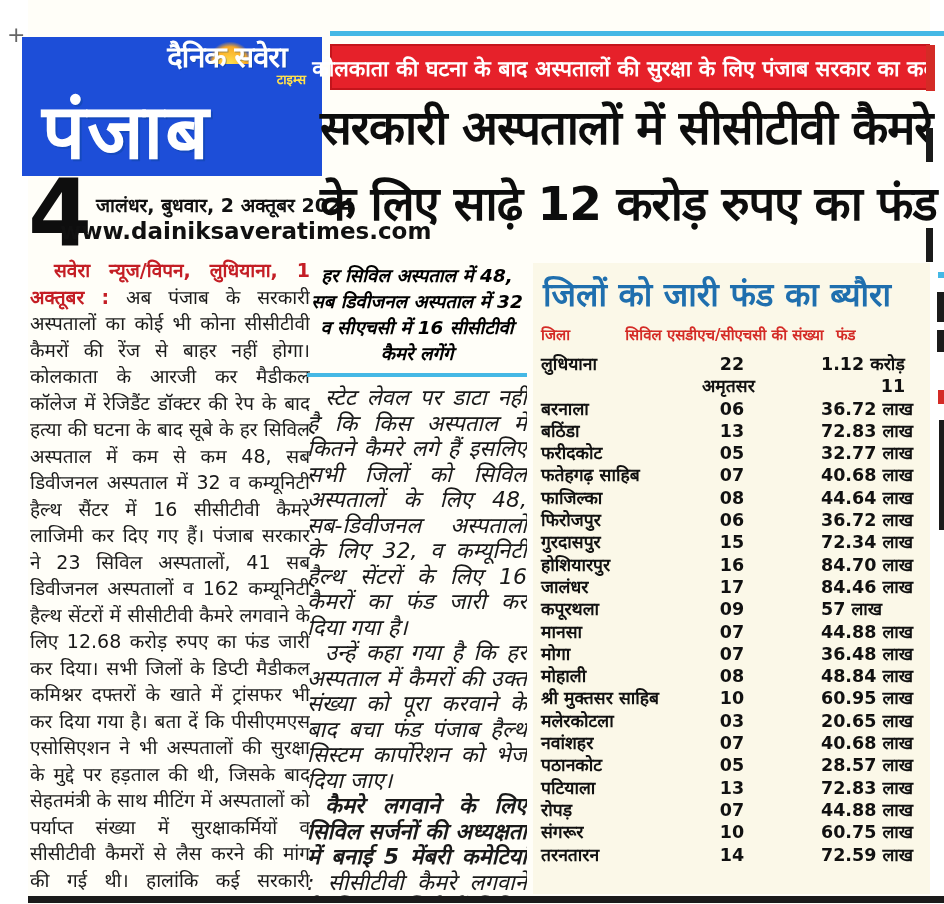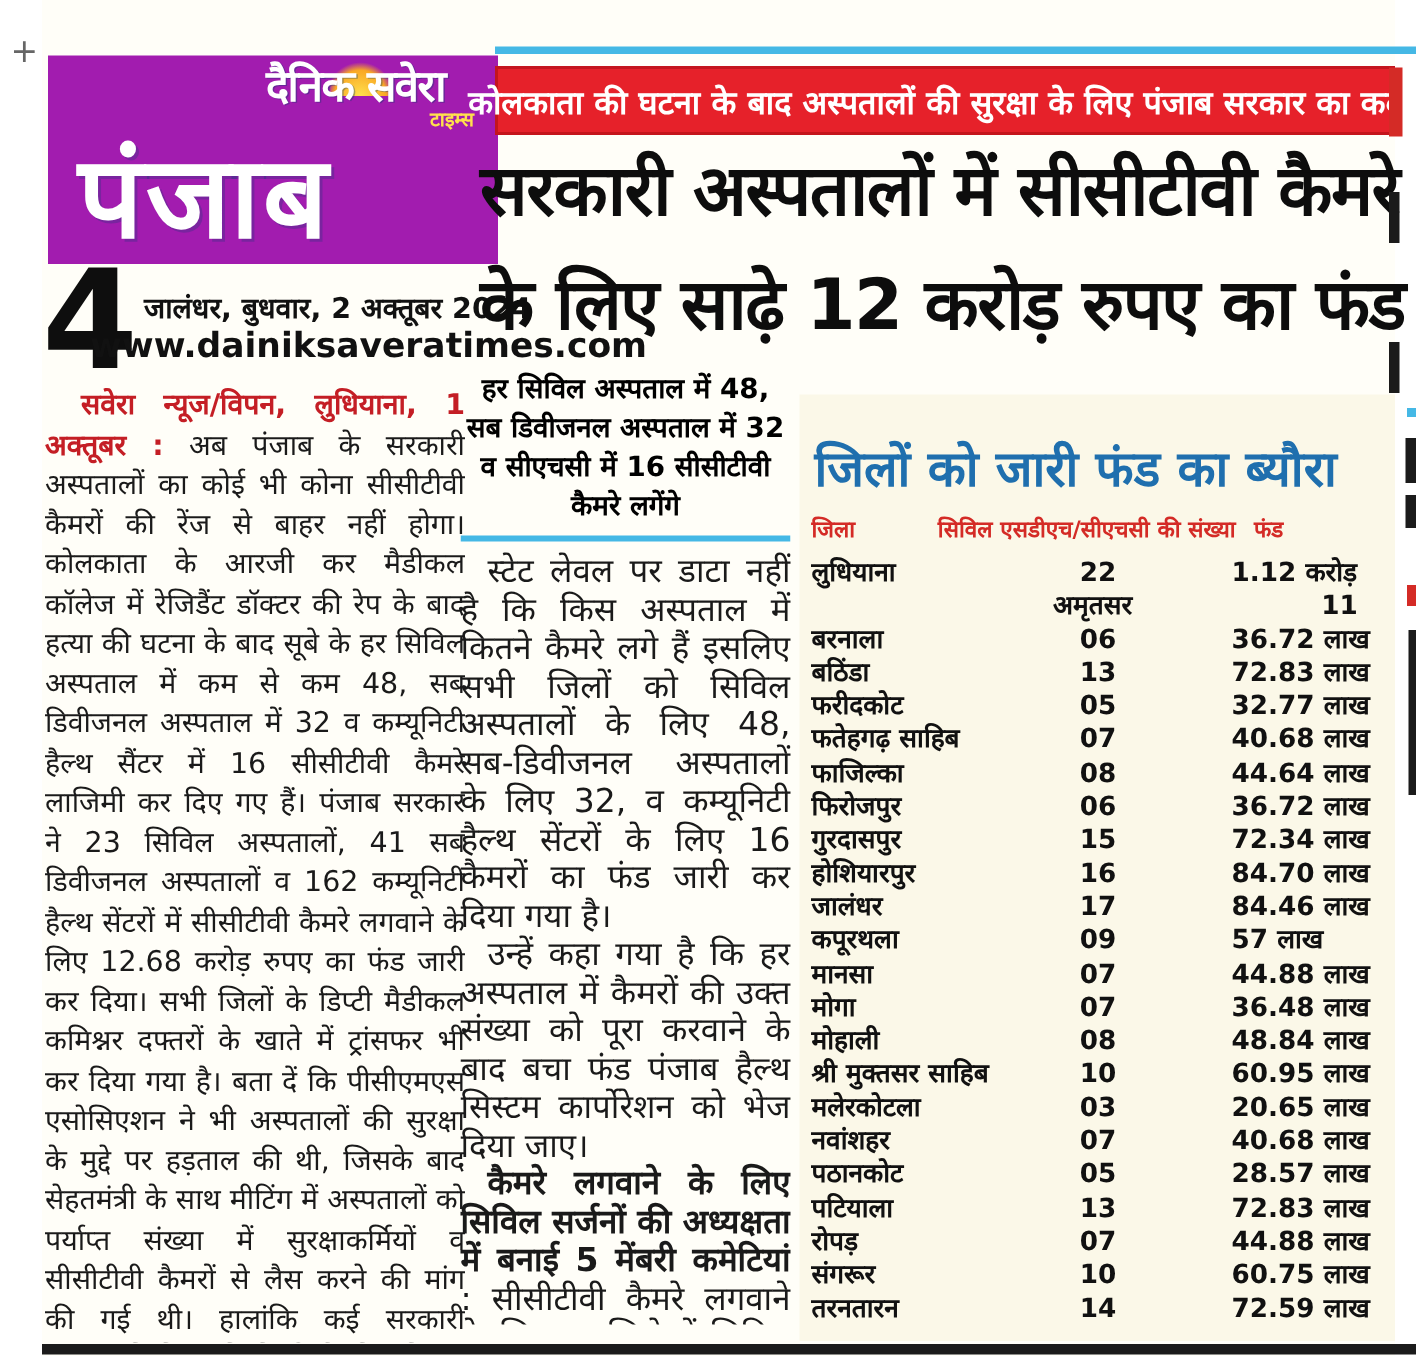--- a/index.html
+++ b/index.html
@@ -7,21 +7,21 @@
     width:944px;height:904px;overflow:hidden;position:relative;
     background:#ffffff;
     font-family:"DejaVu Sans","Liberation Sans",sans-serif;
   }
   .page{position:absolute;left:0;top:0;width:944px;height:904px;background:#ffffff;}
   .paper{position:absolute;left:28px;top:0;width:902px;height:904px;background:#fffef8;}
 
   .plus-mark{position:absolute;left:7px;top:22px;font-size:22px;color:#666;font-weight:400;}
 
   
-  .masthead-box{position:absolute;left:32px;top:37px;width:300px;height:139px;background:#a21caf;}
+  .masthead-box{position:absolute;left:22px;top:37px;width:300px;height:139px;background:#1d4ed8;}
   .logo{position:absolute;right:10px;top:3px;width:170px;text-align:center;}
   .sun{position:absolute;left:50%;top:0;transform:translateX(-42%);width:40px;height:24px;
        background:radial-gradient(circle at 50% 100%, #ffe14d 0%, #f9a825 55%, rgba(249,168,37,0) 72%);
        border-radius:50% 50% 0 0;}
   .brand{position:relative;color:#ffffff;font-weight:800;font-size:29px;line-height:34px;letter-spacing:-1px;
          text-shadow:1px 1px 0 rgba(0,60,110,.35);white-space:nowrap;}
   .brand-sub{position:relative;display:block;color:#ffe14d;font-size:13px;font-weight:700;text-align:right;
              margin-top:-4px;padding-right:6px;}
   .edition{position:absolute;left:20px;bottom:2px;color:#ffffff;font-weight:800;font-size:76px;line-height:84px;
            letter-spacing:2px;text-shadow:2px 2px 0 rgba(0,60,110,.25);}
@@ -38,30 +38,30 @@
   .kicker-banner span{color:#ffffff;font-weight:800;font-size:21.5px;white-space:nowrap;}
   .headline{position:absolute;left:320px;top:90px;width:624px;color:#0d0d0d;font-weight:800;text-align:center;}
   .headline .h-line{display:block;font-size:47px;line-height:76px;white-space:nowrap;letter-spacing:-1px;}
 
   
   .col-left{position:absolute;left:30px;top:257px;width:280px;height:638px;overflow:hidden;
             font-size:19px;line-height:26.5px;color:#1a1a1a;text-align:justify;}
   .col-left p{margin:0;text-indent:24px;}
   .lead-in{color:#c41e25;font-weight:800;}
 
-  .col-middle{position:absolute;left:307px;top:245px;width:220px;height:638px;overflow:hidden;color:#1a1a1a;}
+  .col-middle{position:absolute;left:307px;top:261px;width:220px;height:638px;overflow:hidden;color:#1a1a1a;font-style:italic;}
   .subhead{font-size:18.5px;line-height:26px;font-weight:800;color:#000;text-align:center;margin:2px 0 6px 0;}
   .cyan-rule{height:4px;background:#45b8e5;margin:2px 0 8px 0;}
   .col-middle p{margin:0;font-size:22px;line-height:25.5px;text-align:justify;text-indent:18px;}
   .bold-lead{font-weight:800;}
 
   
   .fund-table{position:absolute;left:533px;top:263px;width:397px;height:631px;background:#fbf8e8;
               box-sizing:border-box;padding:10px 8px 0 8px;overflow:hidden;}
-  .fund-title{color:#1f6fae;font-size:33px;line-height:40px;font-weight:800;white-space:nowrap;margin:20px 0 10px 2px;}
+  .fund-title{color:#1f6fae;font-size:33px;line-height:40px;font-weight:800;white-space:nowrap;margin:2px 0 10px 2px;}
   .thead{display:flex;align-items:center;color:#d42b26;font-weight:800;font-size:15px;line-height:20px;
          margin:0 0 8px 0;white-space:nowrap;}
   .th-district{width:78px;text-align:left;}
   .th-count{flex:1;text-align:center;}
   .th-fund{width:86px;text-align:left;margin-left:6px;}
   .trow{display:flex;align-items:baseline;font-size:17.5px;line-height:22.3px;color:#111;font-weight:700;justify-content:flex-end;}
   .td-district{width:162px;text-align:left;white-space:nowrap;}
   .td-count{width:58px;text-align:center;}
   .td-fund{flex:1;text-align:left;padding-left:60px;white-space:nowrap;}
 

